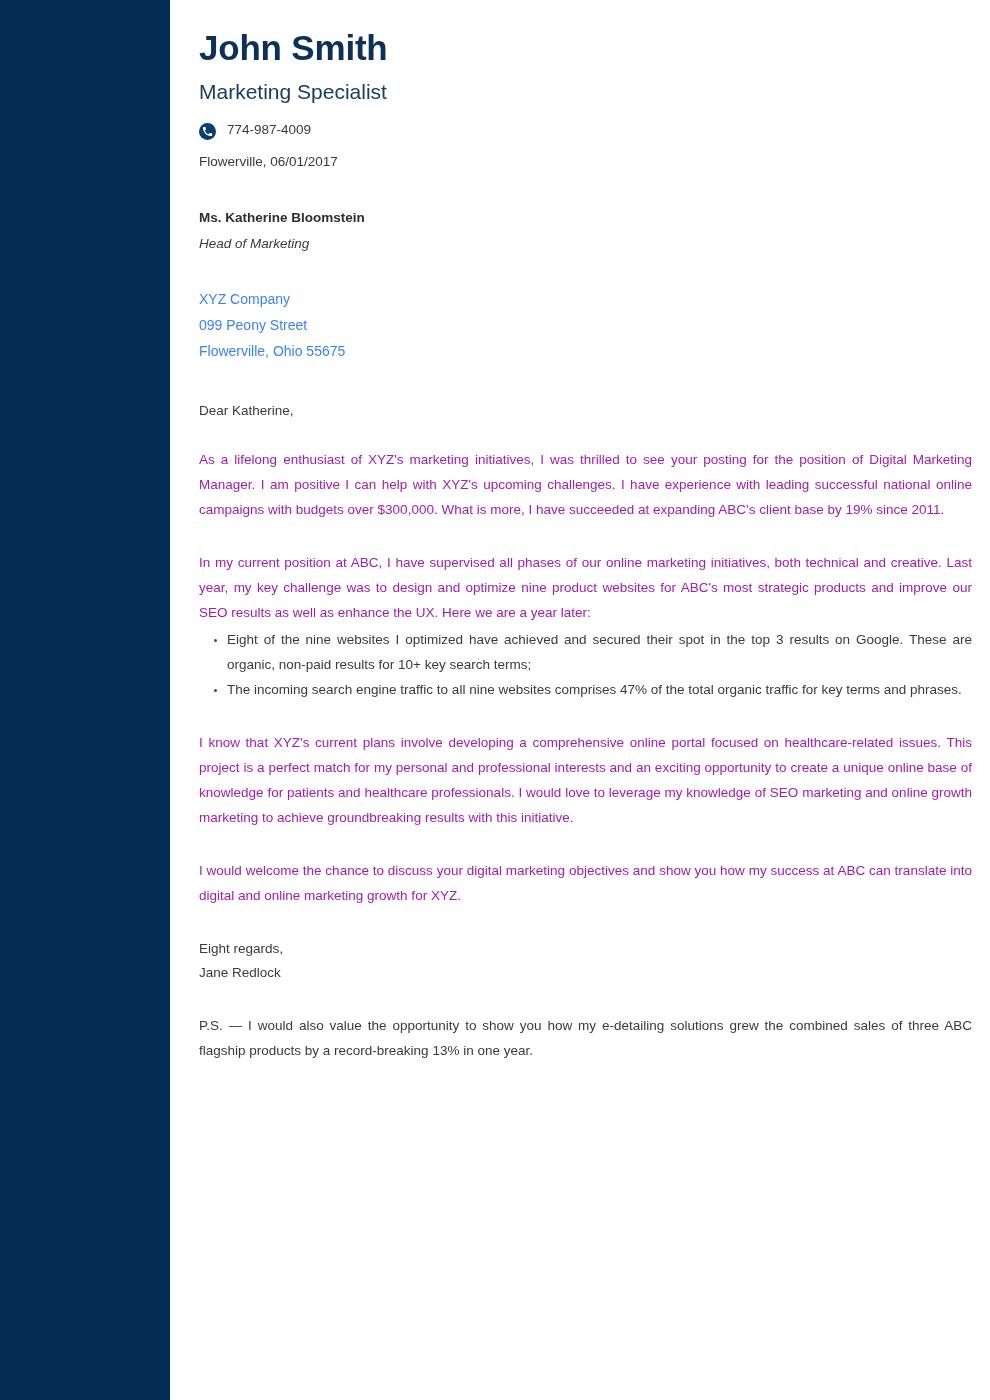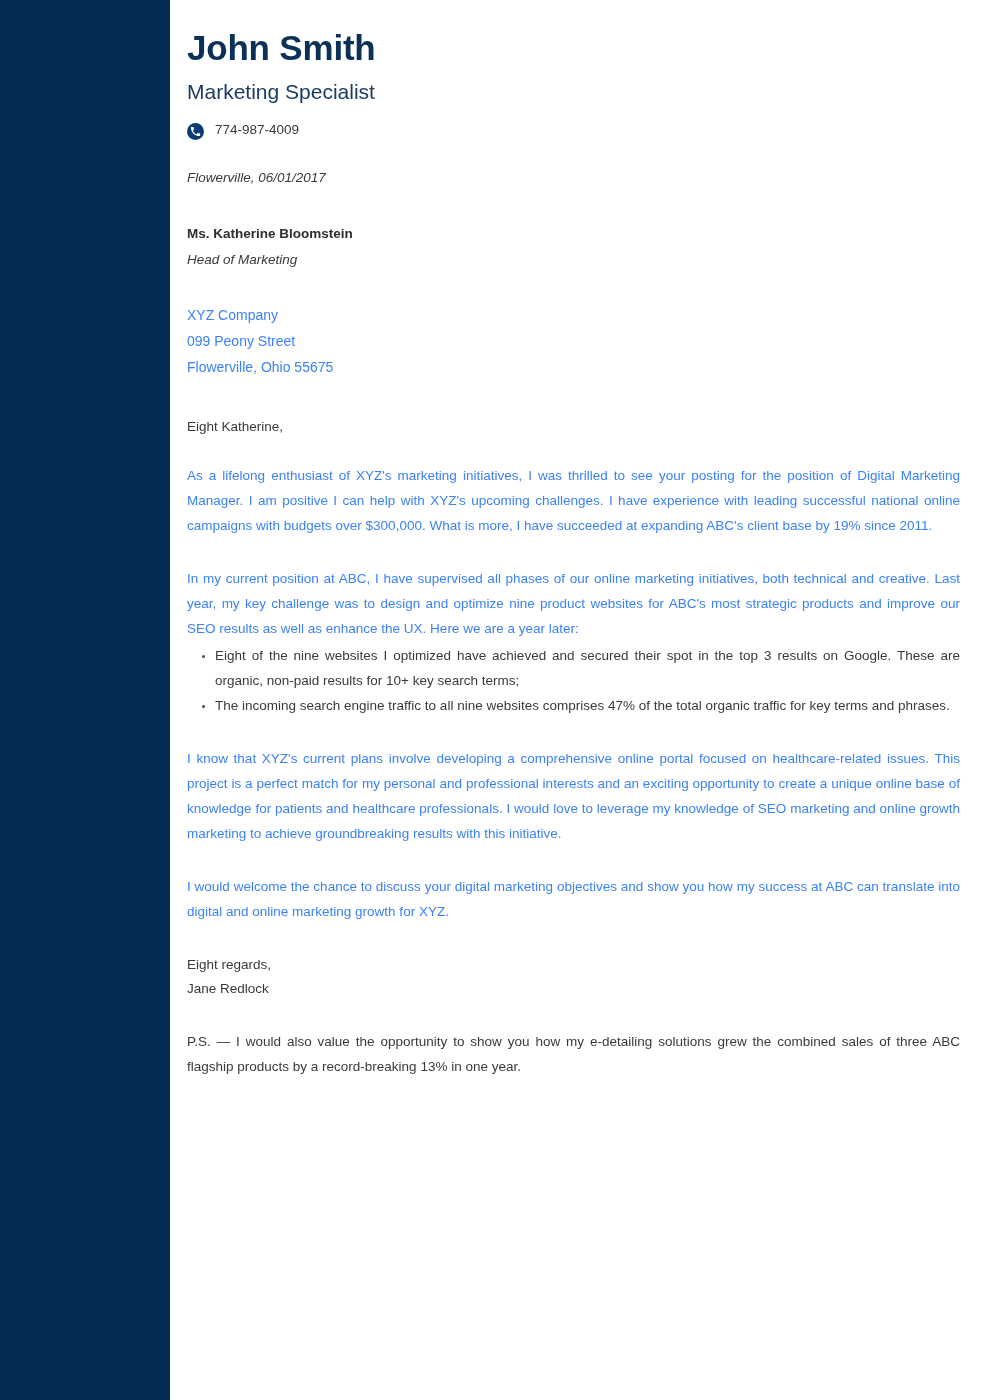--- a/index.html
+++ b/index.html
@@ -25,21 +25,21 @@
     left: 0;
     top: 0;
     width: 170px;
     height: 1400px;
     background: #052d54;
   }
 
   
   .content {
     position: absolute;
-    left: 187px;
+    left: 199px;
     top: 0;
     width: 773px;
     padding-top: 28px;
   }
 
   
   .name {
     font-size: 35px;
     font-weight: bold;
     color: #0b3158;
@@ -82,25 +82,24 @@
   .contact-text {
     font-size: 13.5px;
     color: #3a3a3a;
     line-height: 1;
   }
 
   
   .letter { color: #3a3a3a; font-size: 13.5px; }
 
   .date-line {
-    margin-top: 26px;
-    font-size: 13.5px;
-    color: #3a3a3a;
-    line-height: 1.35;
-    font-style: italic;
+    margin-top: 10px;
+    font-size: 13.5px;
+    color: #3a3a3a;
+    line-height: 1.35;
   }
 
   .recipient-block { margin-top: 37px; }
 
   .recipient-name {
     font-size: 13.5px;
     font-weight: bold;
     color: #2e2e2e;
     line-height: 1.35;
   }
@@ -124,21 +123,21 @@
   .salutation {
     margin-top: 37px;
     font-size: 13.5px;
     color: #3a3a3a;
     line-height: 1.35;
   }
 
   .body-para {
     margin-top: 28px;
     font-size: 13.5px;
-    color: #3b82f6;
+    color: #a21caf;
     line-height: 1.85;
     text-align: justify;
     text-justify: inter-word;
   }
 
   .bullet-list {
     list-style: none;
     margin-top: 2px;
     padding-left: 15px;
   }
@@ -214,21 +213,21 @@
         <p class="recipient-name">Ms. Katherine Bloomstein</p>
         <p class="recipient-role">Head of Marketing</p>
       </div>
 
       <div class="address-block">
         <p class="address-line">XYZ Company</p>
         <p class="address-line">099 Peony Street</p>
         <p class="address-line">Flowerville, Ohio 55675</p>
       </div>
 
-      <p class="salutation">Eight Katherine,</p>
+      <p class="salutation">Dear Katherine,</p>
 
       <p class="body-para">As a lifelong enthusiast of XYZ's marketing initiatives, I was thrilled to see your posting for the position of Digital Marketing Manager. I am positive I can help with XYZ's upcoming challenges. I have experience with leading successful national online campaigns with budgets over $300,000. What is more, I have succeeded at expanding ABC's client base by 19% since 2011.</p>
       <p class="body-para">In my current position at ABC, I have supervised all phases of our online marketing initiatives, both technical and creative. Last year, my key challenge was to design and optimize nine product websites for ABC's most strategic products and improve our SEO results as well as enhance the UX. Here we are a year later:</p>
 
       <ul class="bullet-list">
         <li class="bullet-item">Eight of the nine websites I optimized have achieved and secured their spot in the top 3 results on Google. These are organic, non-paid results for 10+ key search terms;</li>
         <li class="bullet-item">The incoming search engine traffic to all nine websites comprises 47% of the total organic traffic for key terms and phrases.</li>
       </ul>
 
       <p class="body-para">I know that XYZ's current plans involve developing a comprehensive online portal focused on healthcare-related issues. This project is a perfect match for my personal and professional interests and an exciting opportunity to create a unique online base of knowledge for patients and healthcare professionals. I would love to leverage my knowledge of SEO marketing and online growth marketing to achieve groundbreaking results with this initiative.</p>

